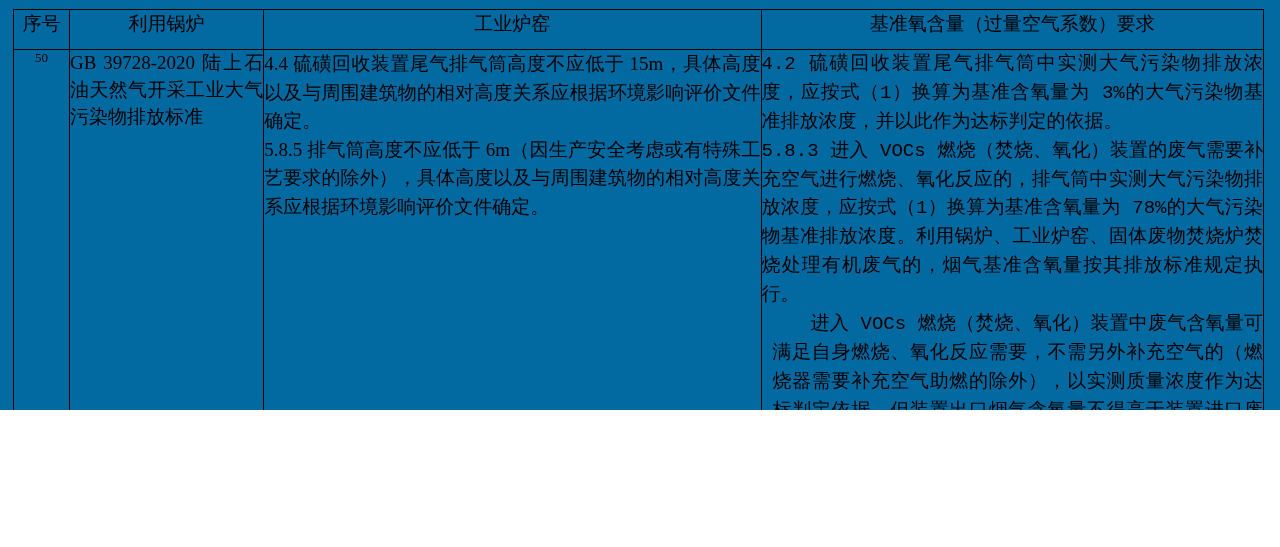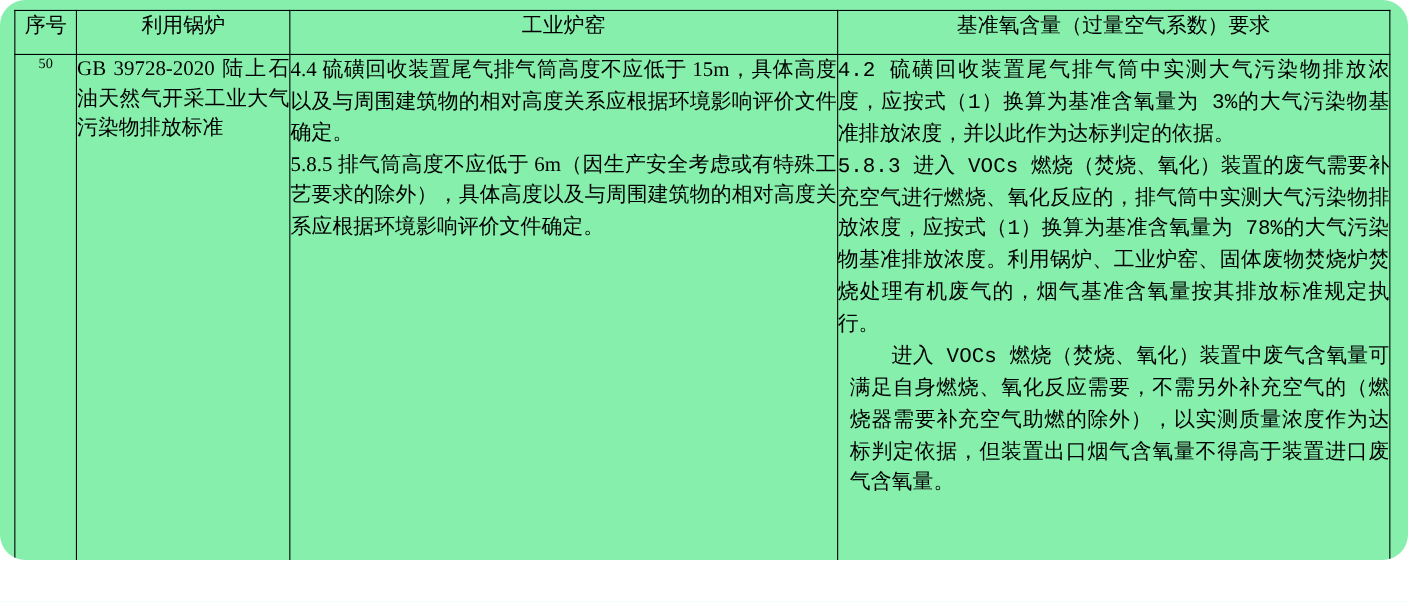--- a/index.html
+++ b/index.html
@@ -8,25 +8,24 @@
     background: #ffffff;
   }
   body {
     width: 1280px;
     height: 547px;
     font-family: "Liberation Serif", "DejaVu Serif", serif;
     color: #000000;
   }
   .page {
     width: 1280px;
-    height: 509px;
+    height: 410px;
     position: relative;
     overflow: hidden;
-    background: #86efac;
-    border-radius: 23px;
+    background: #0369a1;
   }
   table.std-table {
     border-collapse: collapse;
     table-layout: fixed;
     width: 1251px;
     margin-left: 13px;
     margin-top: 9px;
     border: 1px solid #000;
   }
   table.std-table th,

